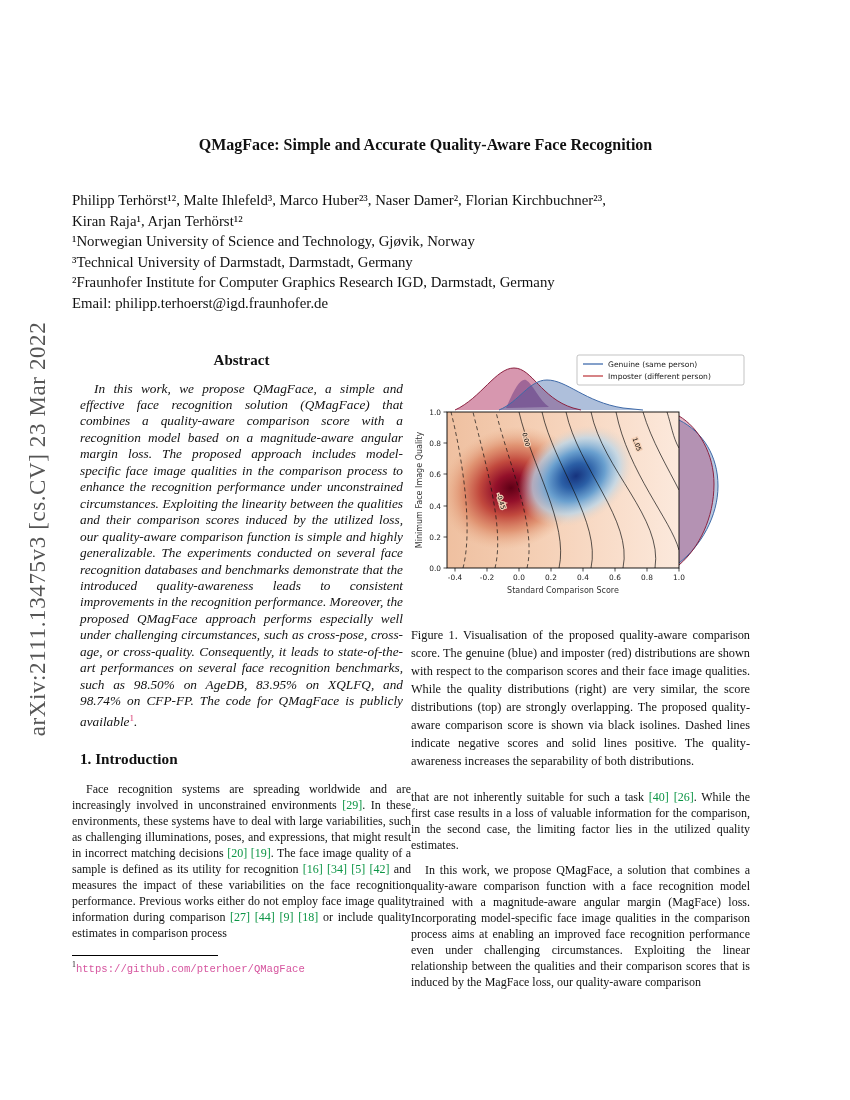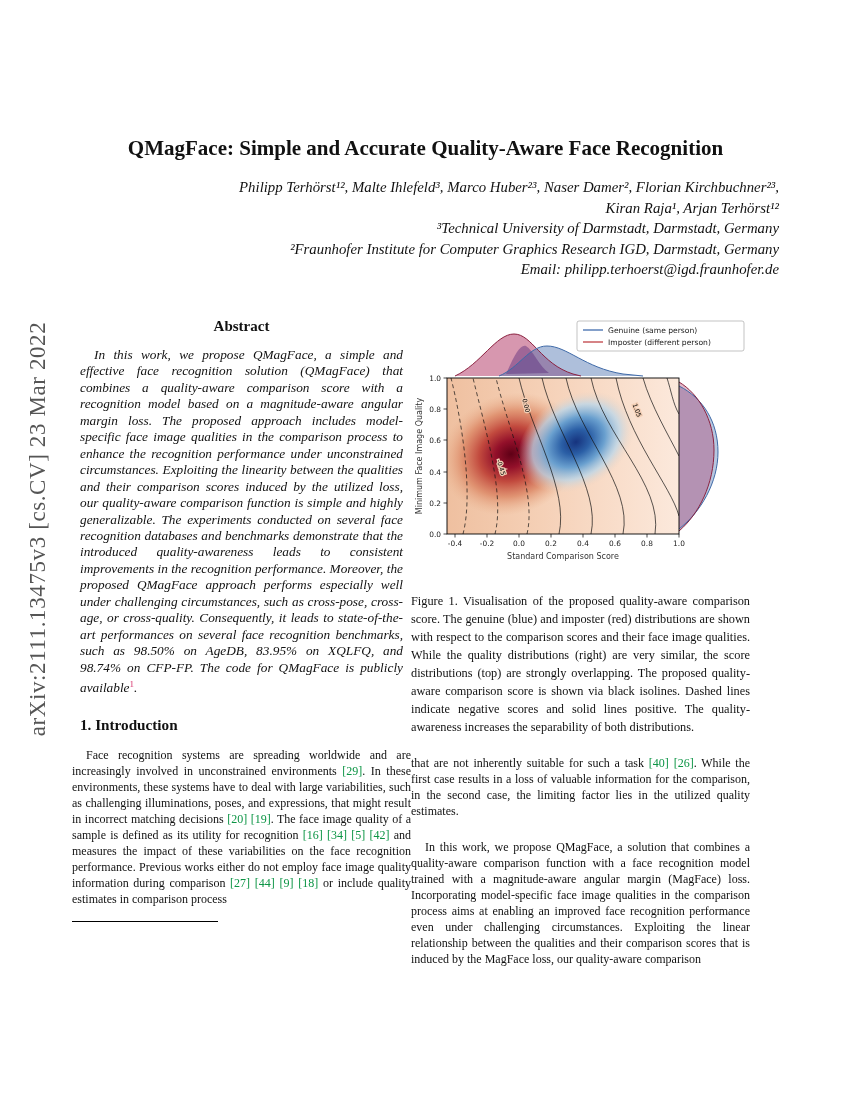--- a/index.html
+++ b/index.html
@@ -8,31 +8,31 @@
     background:#ffffff; overflow:hidden;
     font-family:"Liberation Serif", serif; color:#111;
   }
   .watermark {
     position:absolute; left:-212px; top:516px; width:500px;
     text-align:center; transform:rotate(-90deg);
     font-size:23px; letter-spacing:0.6px; color:#555;
     font-family:"Liberation Serif", serif; white-space:nowrap;
   }
   .content { position:absolute; left:72px; top:136px; width:707px; }
-  .title { font-size:21px; font-weight:bold; text-align:center; margin:0 0 16px 0; }
-  .authors { text-align:right; font-size:14.8px; line-height:20.6px; margin:0 0 36px 0;font-style:italic; }
+  .title { font-size:16px; font-weight:bold; text-align:center; margin:0 0 36px 0; }
+  .authors { text-align:left; font-size:14.8px; line-height:20.6px; margin:0 0 36px 0; }
   .columns { display:flex; }
   .col { width:339px; }
   .abs-head { text-align:center; font-size:15px; font-weight:bold; margin:2px 0 12px 0; }
   .abstract { font-style:italic; font-size:13.3px; line-height:16.45px; text-align:justify; text-indent:14px; margin:8px; }
   .sec-head { font-size:15.2px; font-weight:bold; margin:19px 0 13px 8px; }
   .body { font-size:12px; line-height:16px; text-align:justify; margin:0; }
   .indent { text-indent:14px; }
   .mt-para { margin-top:19px; }
-  .para-gap { margin-top:20px; }
+  .para-gap { margin-top:9px; }
   .footnote-block { margin-top:14px; }
   .fn-rule { width:146px; border-top:1px solid #000; margin-bottom:4px; }
   .footnote { font-size:11.4px; }
   .fn-sup { vertical-align:super; font-size:68%; }
   .seg-cite { color:var(--citation, #0b9444); }
   .seg-fnmark { color:var(--footnote-marker, #d6336c); vertical-align:super; font-size:68%; font-style:normal; }
   .seg-url, a.seg-url {
     font-family:"Liberation Mono", monospace; font-size:10.6px;
     color:var(--footnote-url, #d6559f); text-decoration:none;
   }
@@ -51,36 +51,38 @@
 
   <div class="watermark">arXiv:2111.13475v3  [cs.CV]  23 Mar 2022</div>
 
   <div class="content">
 
     <h1 class="title">QMagFace: Simple and Accurate Quality-Aware Face Recognition</h1>
 
     <div class="authors">
       <div>Philipp Terhörst¹², Malte Ihlefeld³, Marco Huber²³, Naser Damer², Florian Kirchbuchner²³,</div>
       <div>Kiran Raja¹, Arjan Terhörst¹²</div>
+      <div>¹Norwegian University of Science and Technology, Gjøvik, Norway</div>
       <div>³Technical University of Darmstadt, Darmstadt, Germany</div>
       <div>²Fraunhofer Institute for Computer Graphics Research IGD, Darmstadt, Germany</div>
       <div>Email:  philipp.terhoerst@igd.fraunhofer.de</div>
     </div>
 
     <div class="columns">
 
       <div class="col">
         <h2 class="abs-head">Abstract</h2>
         <p class="abstract"><span>In this work, we propose QMagFace, a simple and effective face recognition solution (QMagFace) that combines a quality-aware comparison score with a recognition model based on a magnitude-aware angular margin loss. The proposed approach includes model-specific face image qualities in the comparison process to enhance the recognition performance under unconstrained circumstances. Exploiting the linearity between the qualities and their comparison scores induced by the utilized loss, our quality-aware comparison function is simple and highly generalizable. The experiments conducted on several face recognition databases and benchmarks demonstrate that the introduced quality-awareness leads to consistent improvements in the recognition performance. Moreover, the proposed QMagFace approach performs especially well under challenging circumstances, such as cross-pose, cross-age, or cross-quality. Consequently, it leads to state-of-the-art performances on several face recognition benchmarks, such as 98.50% on AgeDB, 83.95% on XQLFQ, and 98.74% on CFP-FP. The code for QMagFace is publicly available</span><span class="seg-fnmark">1</span><span>.</span></p>
 
         <h2 class="sec-head">1. Introduction</h2>
         <p class="body indent"><span>Face recognition systems are spreading worldwide and are increasingly involved in unconstrained environments </span><span class="seg-cite">[29]</span><span>. In these environments, these systems have to deal with large variabilities, such as challenging illuminations, poses, and expressions, that might result in incorrect matching decisions </span><span class="seg-cite">[20]</span><span> </span><span class="seg-cite">[19]</span><span>. The face image quality of a sample is defined as its utility for recognition </span><span class="seg-cite">[16]</span><span> </span><span class="seg-cite">[34]</span><span> </span><span class="seg-cite">[5]</span><span> </span><span class="seg-cite">[42]</span><span> and measures the impact of these variabilities on the face recognition performance. Previous works either do not employ face image quality information during comparison </span><span class="seg-cite">[27]</span><span> </span><span class="seg-cite">[44]</span><span> </span><span class="seg-cite">[9]</span><span> </span><span class="seg-cite">[18]</span><span> or include quality estimates in comparison process</span></p>
 
         <div class="footnote-block">
           <div class="fn-rule"></div>
+          <div class="footnote"><span class="fn-sup">1</span><a href="#" class="seg-url">https://github.com/pterhoer/QMagFace</a></div>
         </div>
       </div>
 
       <div class="col">
 
         <figure class="fig">
           <svg class="chart" width="339" height="262" viewBox="0 0 339 262" role="img">
             <defs>
               <linearGradient id="bg" x1="0" x2="1" y1="0" y2="0">
                 <stop offset="0" stop-color="#efc0a0"></stop>

